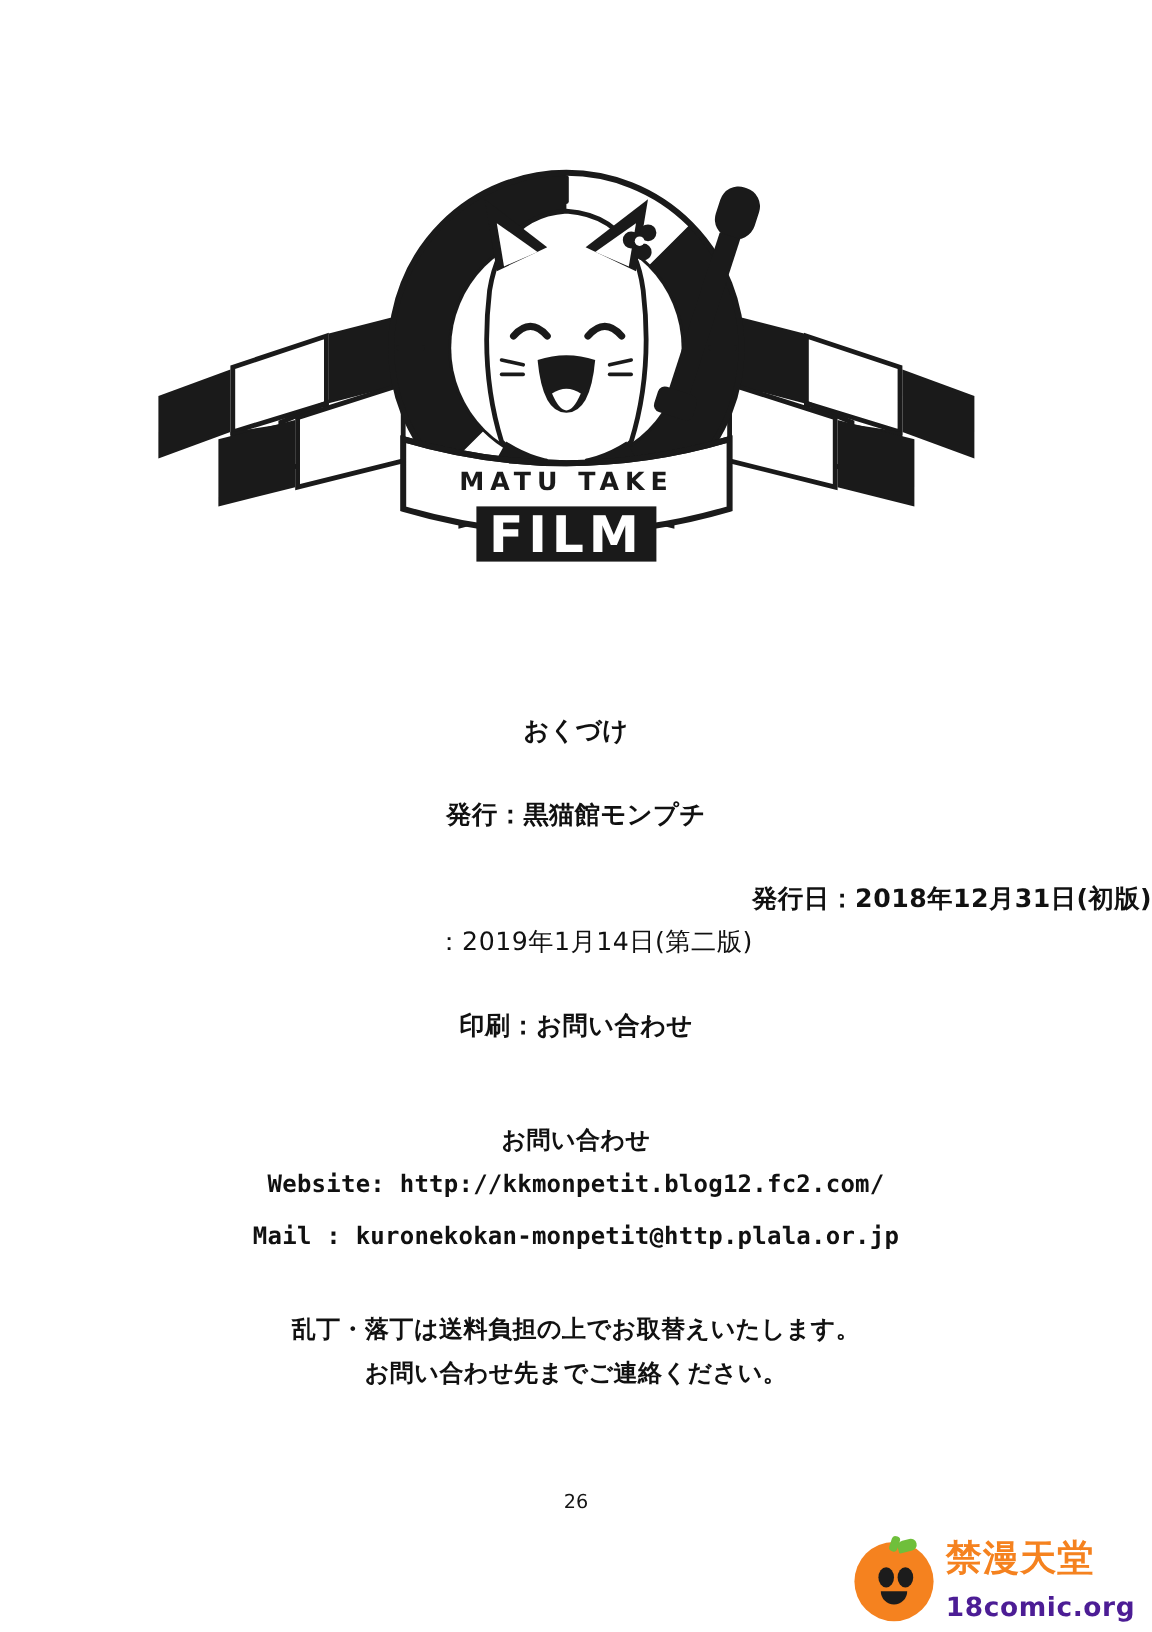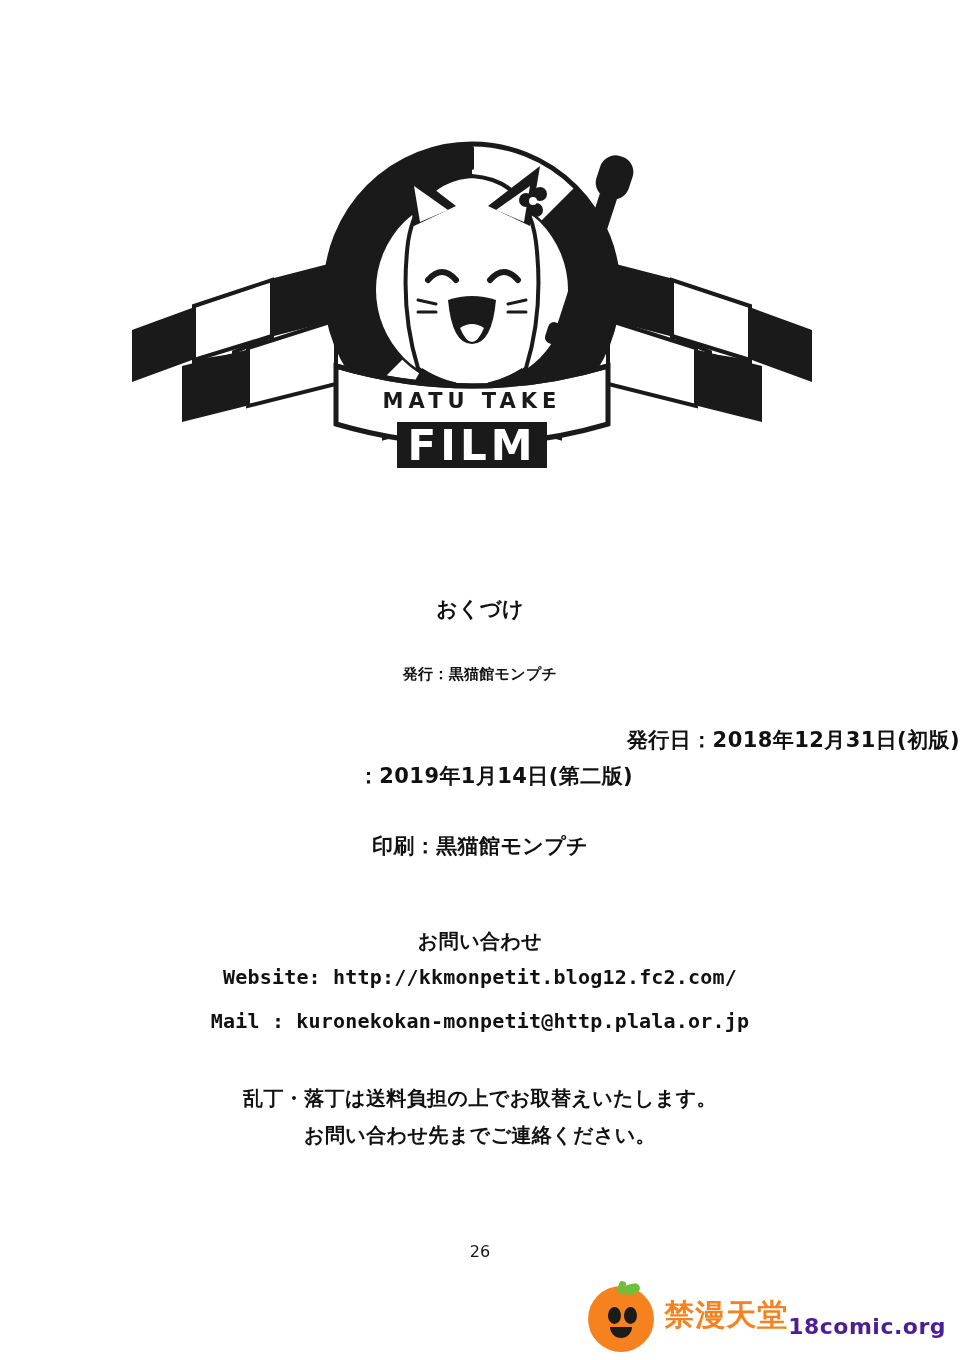--- a/index.html
+++ b/index.html
@@ -41,33 +41,33 @@
     font-family: "DejaVu Sans", sans-serif;
     color: #111111;
     letter-spacing: 0.02em;
   }
   .heading {
     font-size: 21px;
     font-weight: 700;
     margin-bottom: 42px;
   }
   .publisher {
-    font-size: 15px;
+    font-size: 21px;
     font-weight: 700;
     margin-bottom: 42px;
   }
   .pubdate1 {
     font-size: 21px;
     font-weight: 700;
     margin-bottom: 8px;
     text-align: right;
   }
   .pubdate2 {
     font-size: 21px;
-    font-weight: 700;
+    font-weight: 400;
     margin-bottom: 42px;
     margin-left: 31px;
   }
   .printer {
     font-size: 21px;
     font-weight: 700;
     margin-bottom: 68px;
   }
   .contact-heading {
     font-size: 20px;
@@ -160,21 +160,21 @@
     position: absolute;
     top: 41px;
     left: 22px;
     width: 22px;
     height: 11px;
     background: #1c1c1c;
     border-radius: 0 0 12px 12px;
   }
   .wm-text {
     display: flex;
-    flex-direction: row;
+    flex-direction: column;
     line-height: 1;
   }
   .wm-title {
     font-family: "DejaVu Sans", sans-serif;
     font-size: 30px;
     font-weight: 700;
     color: #f5821f;
     letter-spacing: 1px;
   }
   .wm-sub {
@@ -274,21 +274,21 @@
       <text x="350" y="330" text-anchor="middle" font-family="DejaVu Sans, sans-serif" font-size="42" font-weight="700" letter-spacing="4" fill="#ffffff">FILM</text>
     </g>
   </svg>
 </div>
 
 <div class="colophon">
   <div class="line heading">おくづけ</div>
   <div class="line publisher">発行：黒猫館モンプチ</div>
   <div class="line pubdate1">発行日：2018年12月31日(初版)</div>
   <div class="line pubdate2">：2019年1月14日(第二版)</div>
-  <div class="line printer">印刷：黒猫館モンプチ</div>
+  <div class="line printer">印刷：お問い合わせ</div>
   <div class="line contact-heading">お問い合わせ</div>
   <div class="mono-line">Website: http://kkmonpetit.blog12.fc2.com/</div>
   <div class="mono-line last">Mail : kuronekokan-monpetit@http.plala.or.jp</div>
   <div class="line notice1">乱丁・落丁は送料負担の上でお取替えいたします。</div>
   <div class="line notice2">お問い合わせ先までご連絡ください。</div>
 </div>
 
 <div class="page-number">26</div>
 
 <div class="watermark">

